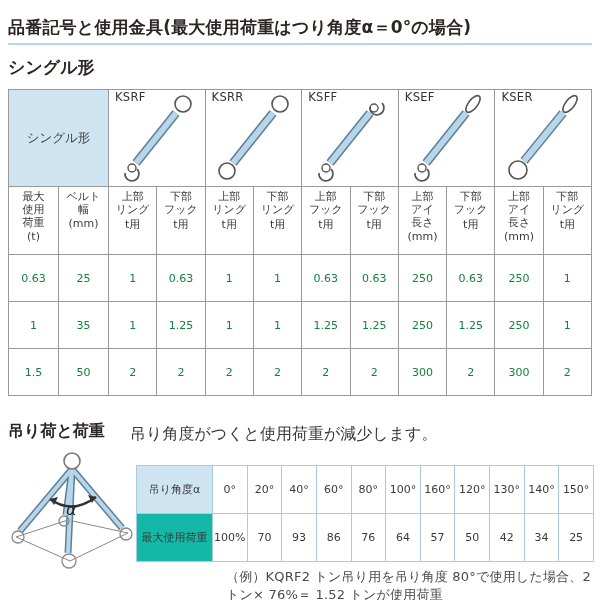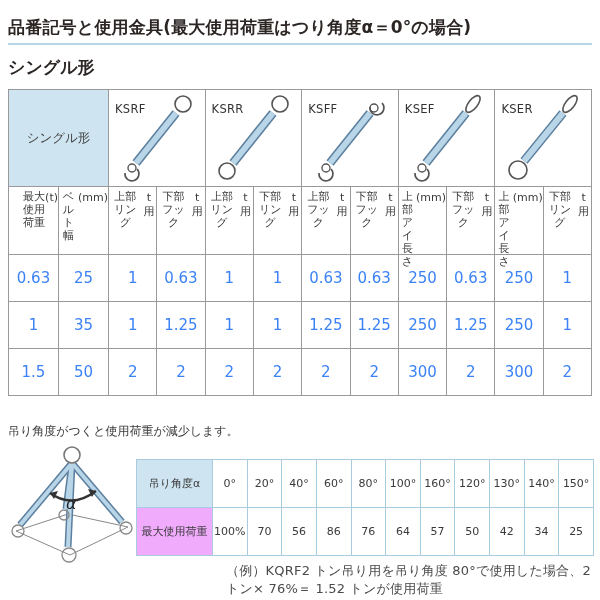--- a/index.html
+++ b/index.html
@@ -30,58 +30,58 @@
   table.spec col.c-wide { width: 50px; }
   table.spec td, table.spec th {
     border: 1px solid #999; text-align: center; vertical-align: middle;
     font-weight: normal;
   }
   tr.img-row { height: 97px; }
   tr.img-row td { padding: 0; }
   .label-cell { background: #cee4f1; font-size: 12.5px; color: #444; }
   .prod-cell { position: relative; }
   .prod-code {
-    position: absolute; top: 12px; left: 6px;
+    position: absolute; top: 0; left: 6px;
     font-size: 11.5px; color: #333; letter-spacing: 0.3px;
   }
   .prod-cell svg { display: block; margin: 0 auto; }
 
   tr.head-row { height: 68px; }
   tr.head-row th {
     font-size: 11px; color: #3a3a3a; padding: 4px 0 5px 0;
   }
   tr.head-row th .cellwrap {
-    display: flex; flex-direction: row; justify-content: flex-end;
+    display: flex; flex-direction: column; justify-content: flex-start;
     height: 58px;
   }
   .col-name { white-space: pre-line; line-height: 1.18; display: block; }
   .col-unit { display: block; }
 
   tr.data-row { height: 47px; }
-  tr.data-row td { font-size: 15px; color: #3b82f6; }
+  tr.data-row td { font-size: 11px; color: #15803d; }
 
   
   .load-head-row { display: flex; margin-top: 25px; }
   .load-heading { font-size: 16px; font-weight: bold; color: #2b2523; width: 122px; flex: 0 0 122px; }
-  .load-notes { font-size: 12px; color: #3a3a3a; line-height: 1.55; padding-top: 1px; }
+  .load-notes { font-size: 16px; color: #3a3a3a; line-height: 1.55; padding-top: 1px; }
 
   .bottom-row { display: flex; margin-top: 2px; }
   .angle-illustration { flex: 0 0 128px; }
   .bottom-right { flex: 1; padding-top: 16px; }
 
   table.angle {
     border-collapse: collapse; table-layout: fixed; width: 458px;
   }
   table.angle col.a-head { width: 76px; }
   table.angle th, table.angle td {
     border: 1px solid #a9cbdf; font-size: 11px; font-weight: normal;
     text-align: center; height: 27px; color: #3a3a3a; padding: 16px 1px;
   }
   table.angle th.r1 { background: #cee4f1; }
-  table.angle th.r2 { background: #f0abfc; }
+  table.angle th.r2 { background: #14b8a6; }
 
   .example-note {
     font-size: 13px; color: #4a4a4a; margin: 6px 0 12px 90px; letter-spacing: 0.2px;
   }
 </style>
 </head>
 <body>
 
 <div class="page">
 
@@ -294,20 +294,21 @@
           <td>2</td>
           <td>300</td>
           <td>2</td>
           <td>300</td>
           <td>2</td>
         </tr>
       </tbody>
   </table>
 
   <div class="load-head-row">
+    <h2 class="load-heading">吊り荷と荷重</h2>
     <div class="load-notes">
       <div>吊り角度がつくと使用荷重が減少します。</div>
     </div>
   </div>
 
   <div class="bottom-row">
     <div class="angle-illustration">
       <svg width="128" height="145" viewBox="0 0 128 145">
 
         <path d="M8 88 L62 112 L120 84 L60 71 Z" fill="none" stroke="#888" stroke-width="1"></path>
@@ -356,21 +357,21 @@
               <td>160°</td>
               <td>120°</td>
               <td>130°</td>
               <td>140°</td>
               <td>150°</td>
             </tr>
         <tr id="angle-row2">
               <th class="r2">最大使用荷重</th>
               <td>100%</td>
               <td>70</td>
-              <td>56</td>
+              <td>93</td>
               <td>86</td>
               <td>76</td>
               <td>64</td>
               <td>57</td>
               <td>50</td>
               <td>42</td>
               <td>34</td>
               <td>25</td>
             </tr>
       </tbody>

